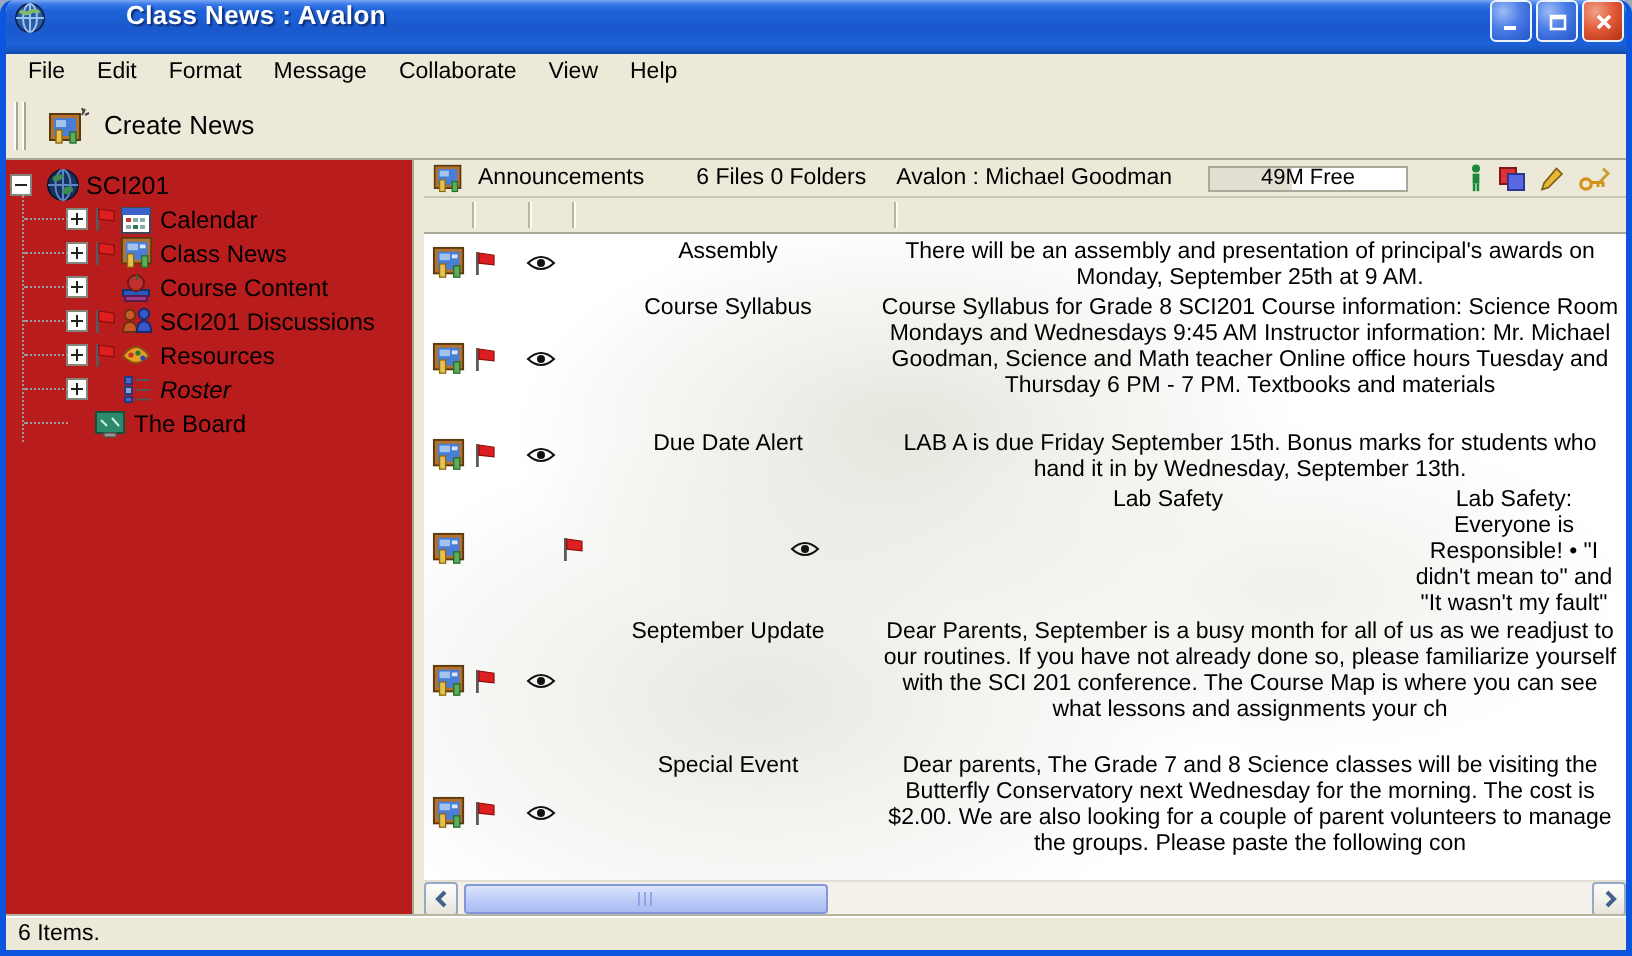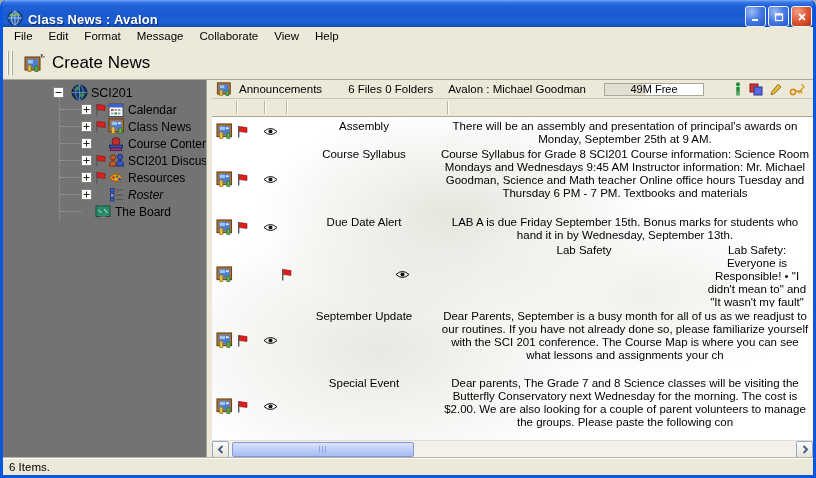--- a/index.html
+++ b/index.html
@@ -8,48 +8,49 @@
     position:relative;width:816px;height:478px;
     display:flex;flex-direction:column;
     font-family:"Liberation Sans",sans-serif;color:#000;
     background:#ece9d8;
     border:3px solid #0c55de;border-top:0;
     border-radius:7px 7px 0 0;
     overflow:hidden;
   }
   
   .titlebar{
-    height:27px;flex:0 0 27px;display:flex;align-items:flex-end;
+    height:27px;flex:0 0 27px;display:flex;align-items:flex-start;
     padding:0 4px 0 4px;margin:0 -3px;
     background:linear-gradient(180deg,#7aa8f3 0%,#3a79e8 8%,#1f63d9 20%,#1a59cd 55%,#1e61d8 82%,#1450b8 96%,#0f47a8 100%);
     border-radius:6px 6px 0 0;
+    gap:35px;
   }
   .title-icon{width:18px;height:18px;margin:0 3px 0 3px;display:flex;align-items:center;}
   .title-text{flex:1;color:#fff;font-weight:bold;font-size:13px;letter-spacing:.2px;
     text-shadow:1px 1px 1px #0c2d74;white-space:nowrap;overflow:hidden;}
   .winbtns{display:flex;gap:2px;}
   .wbtn{width:21px;height:21px;border-radius:3px;border:1px solid #eef4ff;
     display:flex;align-items:center;justify-content:center;cursor:default;}
   .wbtn.blue{background:radial-gradient(circle at 30% 25%,#9dbcf5 0%,#4a7de6 45%,#2255c8 100%);}
   .wbtn.red{background:radial-gradient(circle at 30% 25%,#f2a188 0%,#e25c3a 45%,#b22f0e 100%);}
   
   .menubar{height:19px;flex:0 0 19px;display:flex;align-items:center;background:#ece9d8;
     padding-left:3px;font-size:11.5px;}
   .menu-item{padding:2px 8px 3px 8px;white-space:nowrap;}
   
   .toolbar{height:34px;flex:0 0 34px;display:flex;align-items:center;background:#ece9d8;
     border-bottom:1px solid #aca899;padding-left:2px;}
   .tb-grip{width:6px;height:24px;margin:0 4px 0 2px;
     background:linear-gradient(90deg,#fff 0 1px,#a9a58f 1px 2px,transparent 2px 4px,#fff 4px 5px,#a9a58f 5px 6px);}
-  .tb-btn{display:flex;align-items:center;gap:6px;padding:3px 8px 3px 6px;font-size:17px;border:1px solid transparent;}
+  .tb-btn{display:flex;align-items:center;gap:6px;padding:3px 8px 3px 6px;font-size:13px;border:1px solid transparent;}
   .tb-btn .icon{display:flex;}
   
   .main{flex:1;display:flex;min-height:0;}
-  .tree-pane{width:204px;flex:0 0 204px;background:#737373;border-right:1px solid #aca899;
-    padding-top:4px;font-size:12px;overflow:hidden;padding-left:48px;}
+  .tree-pane{width:204px;flex:0 0 204px;background:#b91c1c;border-right:1px solid #aca899;
+    padding-top:4px;font-size:12px;overflow:hidden;}
   .splitter{width:5px;flex:0 0 5px;background:#ece9d8;}
   .content-pane{flex:1;min-width:0;display:flex;flex-direction:column;background:#fff;}
   
   .tree-row{height:17px;display:flex;align-items:center;position:relative;white-space:nowrap;}
   .tree-row .expander{width:11px;height:11px;display:flex;flex:0 0 11px;}
   .tree-row.root .expander{margin-left:2px;}
   .tree-row.child{padding-left:30px;}
   .tree-row.child::before{content:'';position:absolute;left:9px;top:8px;width:22px;border-top:1px dotted #9a9a9a;}
   .tree-children{position:relative;}
   .tree-children::before{content:'';position:absolute;left:8px;top:-4px;height:124px;border-left:1px dotted #9a9a9a;}

